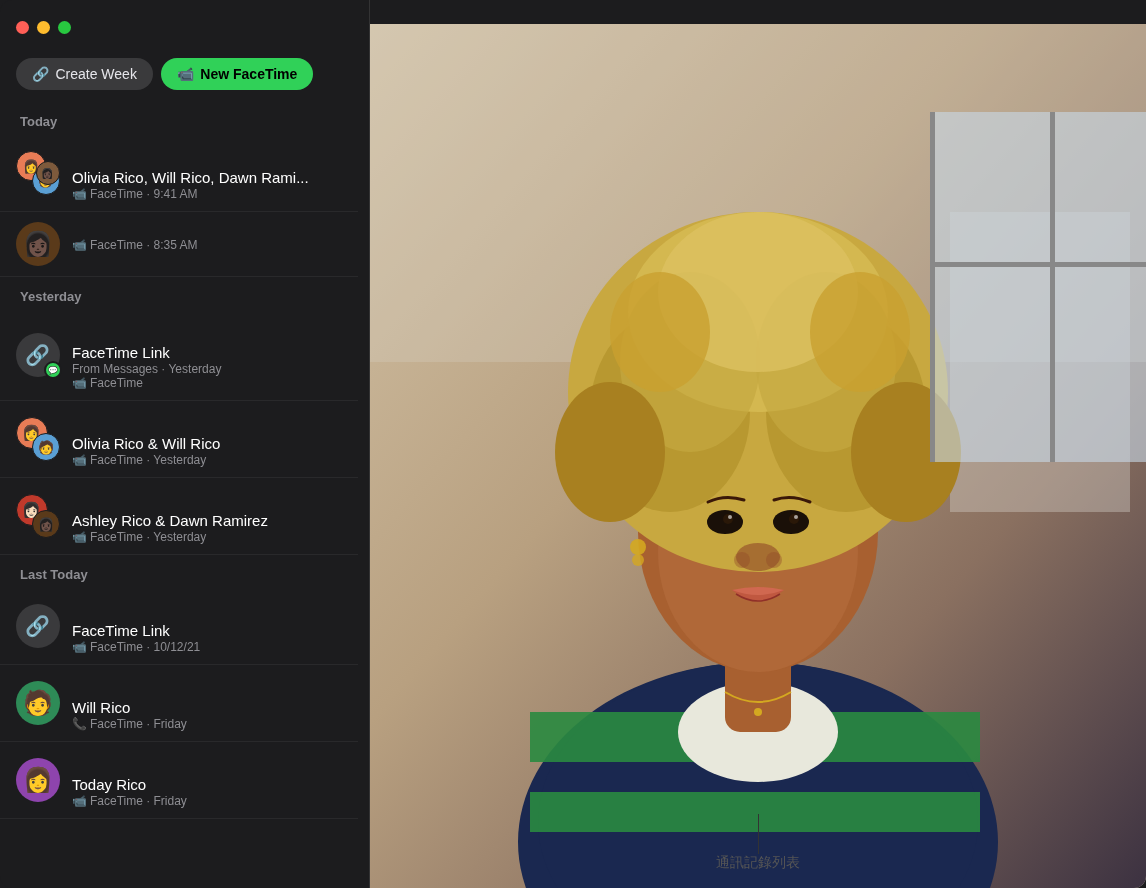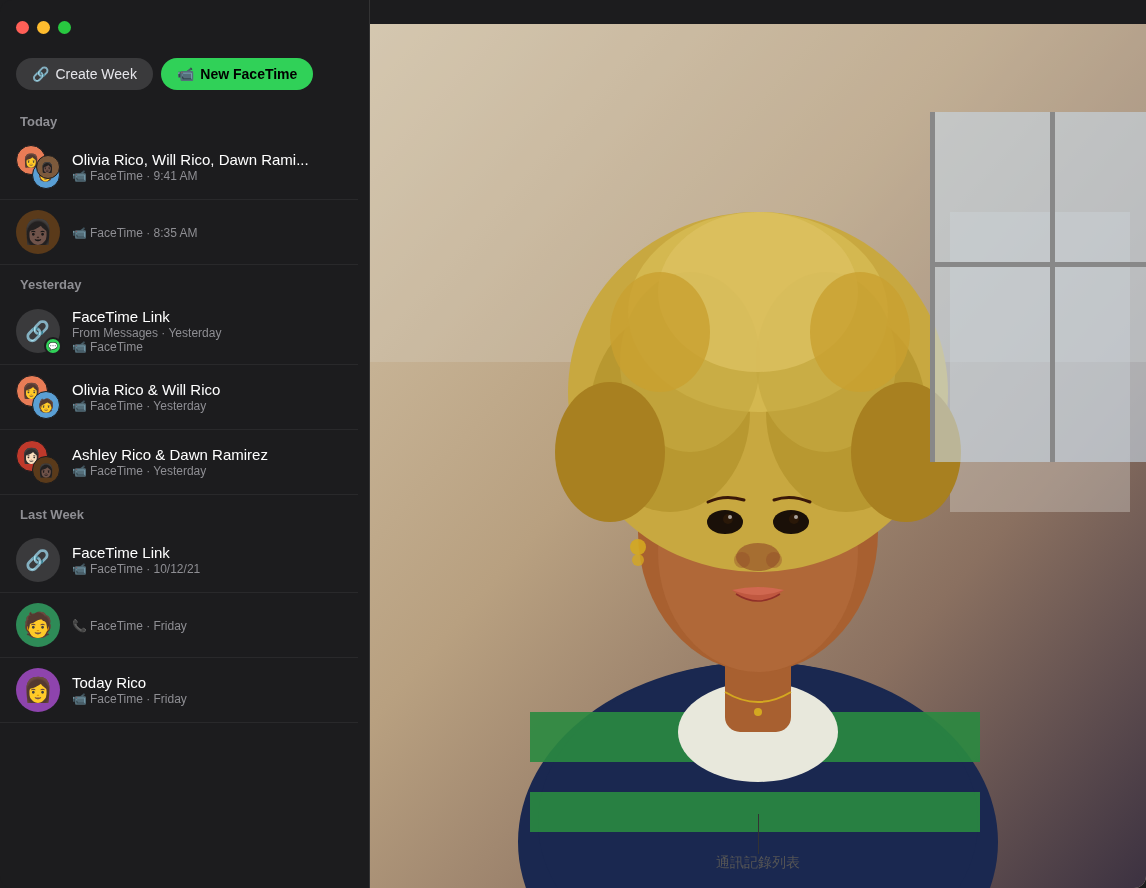--- a/index.html
+++ b/index.html
@@ -207,20 +207,21 @@
       flex: 1;
       min-width: 0;
     }
     .call-name {
       color: #ffffff;
       font-size: 15px;
       font-weight: 500;
       white-space: nowrap;
       overflow: hidden;
       text-overflow: ellipsis;
+      margin-top: 24px;
     }
     .call-sub {
       color: #8e8e93;
       font-size: 12px;
       margin-top: 1px;
       display: flex;
       align-items: center;
       gap: 3px;
     }
     .call-sub-line2 {
@@ -390,21 +391,21 @@
         </div>
         <div class="call-info">
           <div class="call-name">Ashley Rico &amp; Dawn Ramirez</div>
           <div class="call-sub">
             <span>📹</span>
             <span>FaceTime · Yesterday</span>
           </div>
         </div>
       </div>
 
-      <div class="section-header">Last Week</div>
+      <div class="section-header">Last Today</div>
 
       <div class="call-item">
         <div class="avatar-container">
           <div class="avatar-link">
             <span style="font-size:20px; color:#e5e5ea;">🔗</span>
           </div>
         </div>
         <div class="call-info">
           <div class="call-name">FaceTime Link</div>
           <div class="call-sub">
@@ -412,20 +413,21 @@
             <span>FaceTime · 10/12/21</span>
           </div>
         </div>
       </div>
 
       <div class="call-item">
         <div class="avatar-container">
           <div class="avatar" style="background:#2e8b57; font-size:24px;">🧑</div>
         </div>
         <div class="call-info">
+          <div class="call-name">Will Rico</div>
           <div class="call-sub">
             <span>📞</span>
             <span>FaceTime · Friday</span>
           </div>
         </div>
       </div>
 
       <div class="call-item">
         <div class="avatar-container">
           <div class="avatar" style="background:#8e44ad; font-size:24px;">👩</div>

